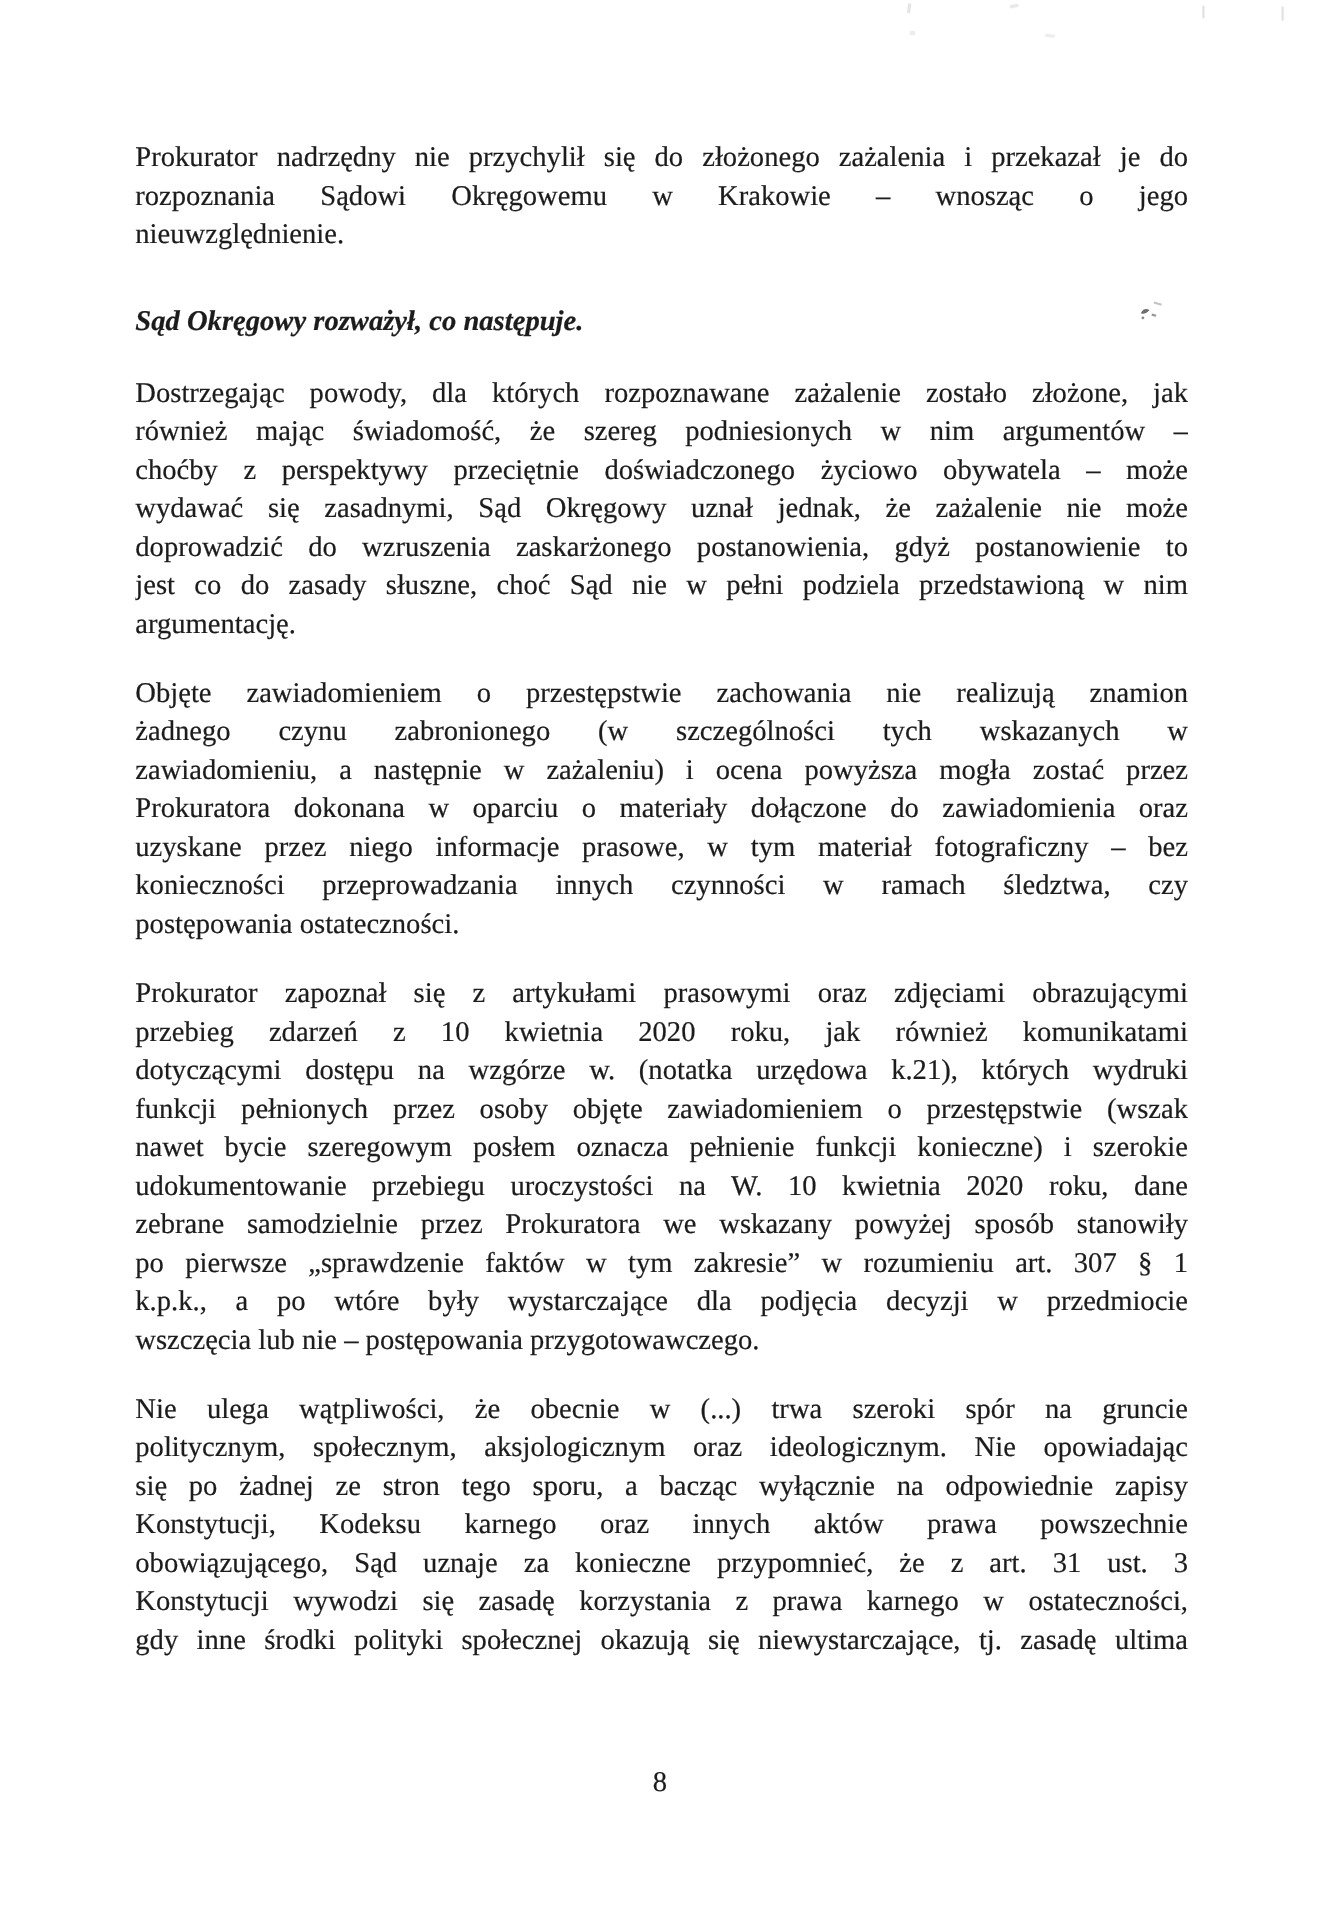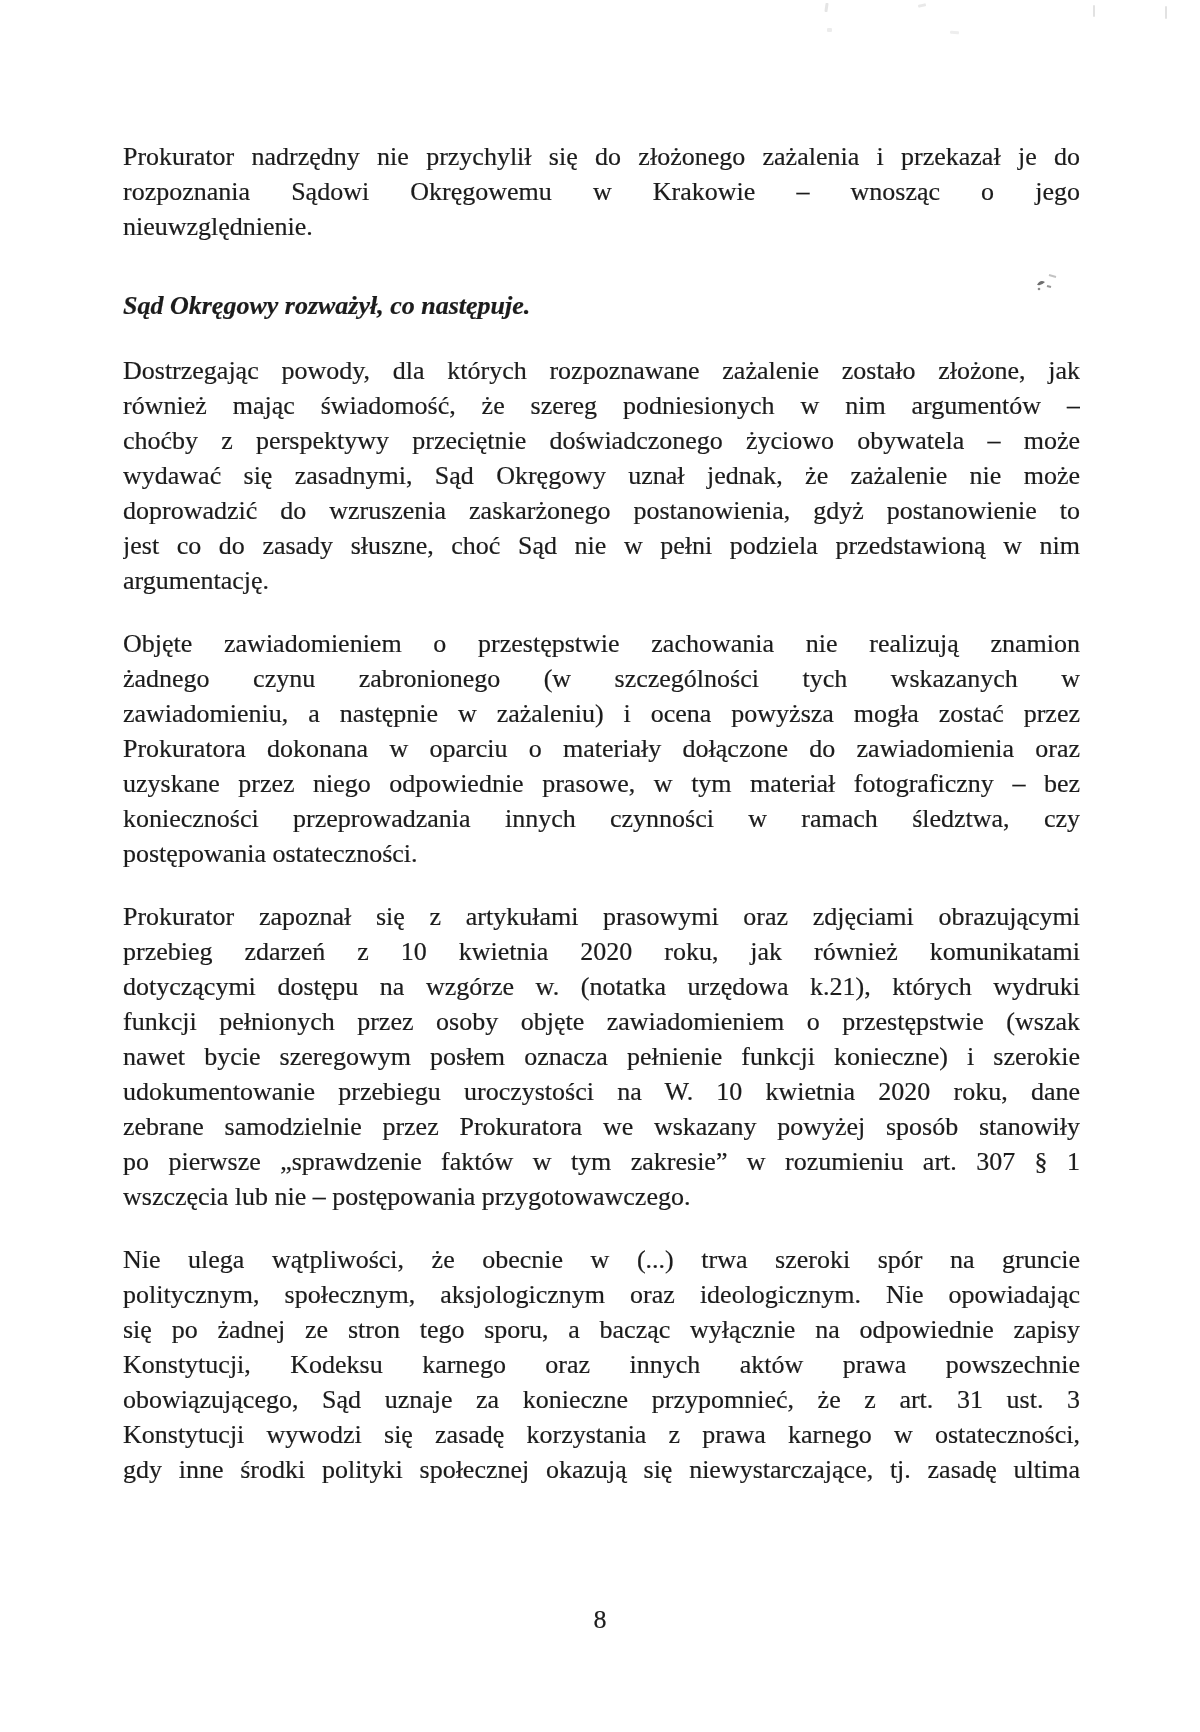--- a/index.html
+++ b/index.html
@@ -17,21 +17,21 @@
   }
   .page {
     position: absolute;
     inset: 0;
     background: #ffffff;
   }
   .text-block {
     position: absolute;
     left: 123px;
     right: 120px;
-    top: 139px;
+    top: 125px;
   }
   .para {
     margin: 0 0 28px 0;
   }
   .para.heading {
     margin-top: 44px;
     margin-bottom: 30px;
     font-weight: bold;
     font-style: italic;
   }
@@ -100,33 +100,34 @@
         <div class="line">wydawać się zasadnymi, Sąd Okręgowy uznał jednak, że zażalenie nie może</div>
         <div class="line">doprowadzić do wzruszenia zaskarżonego postanowienia, gdyż postanowienie to</div>
         <div class="line">jest co do zasady słuszne, choć Sąd nie w pełni podziela przedstawioną w nim</div>
         <div class="line last">argumentację.</div>
       </div>
       <div class="para">
         <div class="line">Objęte zawiadomieniem o przestępstwie zachowania nie realizują znamion</div>
         <div class="line">żadnego czynu zabronionego (w szczególności tych wskazanych w</div>
         <div class="line">zawiadomieniu, a następnie w zażaleniu) i ocena powyższa mogła zostać przez</div>
         <div class="line">Prokuratora dokonana w oparciu o materiały dołączone do zawiadomienia oraz</div>
-        <div class="line">uzyskane przez niego odpowiednie prasowe, w tym materiał fotograficzny – bez</div>
+        <div class="line">uzyskane przez niego informacje prasowe, w tym materiał fotograficzny – bez</div>
         <div class="line">konieczności przeprowadzania innych czynności w ramach śledztwa, czy</div>
         <div class="line last">postępowania ostateczności.</div>
       </div>
       <div class="para">
         <div class="line">Prokurator zapoznał się z artykułami prasowymi oraz zdjęciami obrazującymi</div>
         <div class="line">przebieg zdarzeń z 10 kwietnia 2020 roku, jak również komunikatami</div>
         <div class="line">dotyczącymi dostępu na wzgórze w. (notatka urzędowa k.21), których wydruki</div>
         <div class="line">funkcji pełnionych przez osoby objęte zawiadomieniem o przestępstwie (wszak</div>
         <div class="line">nawet bycie szeregowym posłem oznacza pełnienie funkcji konieczne) i szerokie</div>
         <div class="line">udokumentowanie przebiegu uroczystości na W. 10 kwietnia 2020 roku, dane</div>
         <div class="line">zebrane samodzielnie przez Prokuratora we wskazany powyżej sposób stanowiły</div>
         <div class="line">po pierwsze „sprawdzenie faktów w tym zakresie” w rozumieniu art. 307 § 1</div>
+        <div class="line">k.p.k., a po wtóre były wystarczające dla podjęcia decyzji w przedmiocie</div>
         <div class="line last">wszczęcia lub nie – postępowania przygotowawczego.</div>
       </div>
       <div class="para">
         <div class="line">Nie ulega wątpliwości, że obecnie w (...) trwa szeroki spór na gruncie</div>
         <div class="line">politycznym, społecznym, aksjologicznym oraz ideologicznym. Nie opowiadając</div>
         <div class="line">się po żadnej ze stron tego sporu, a bacząc wyłącznie na odpowiednie zapisy</div>
         <div class="line">Konstytucji, Kodeksu karnego oraz innych aktów prawa powszechnie</div>
         <div class="line">obowiązującego, Sąd uznaje za konieczne przypomnieć, że z art. 31 ust. 3</div>
         <div class="line">Konstytucji wywodzi się zasadę korzystania z prawa karnego w ostateczności,</div>
         <div class="line">gdy inne środki polityki społecznej okazują się niewystarczające, tj. zasadę ultima</div>

